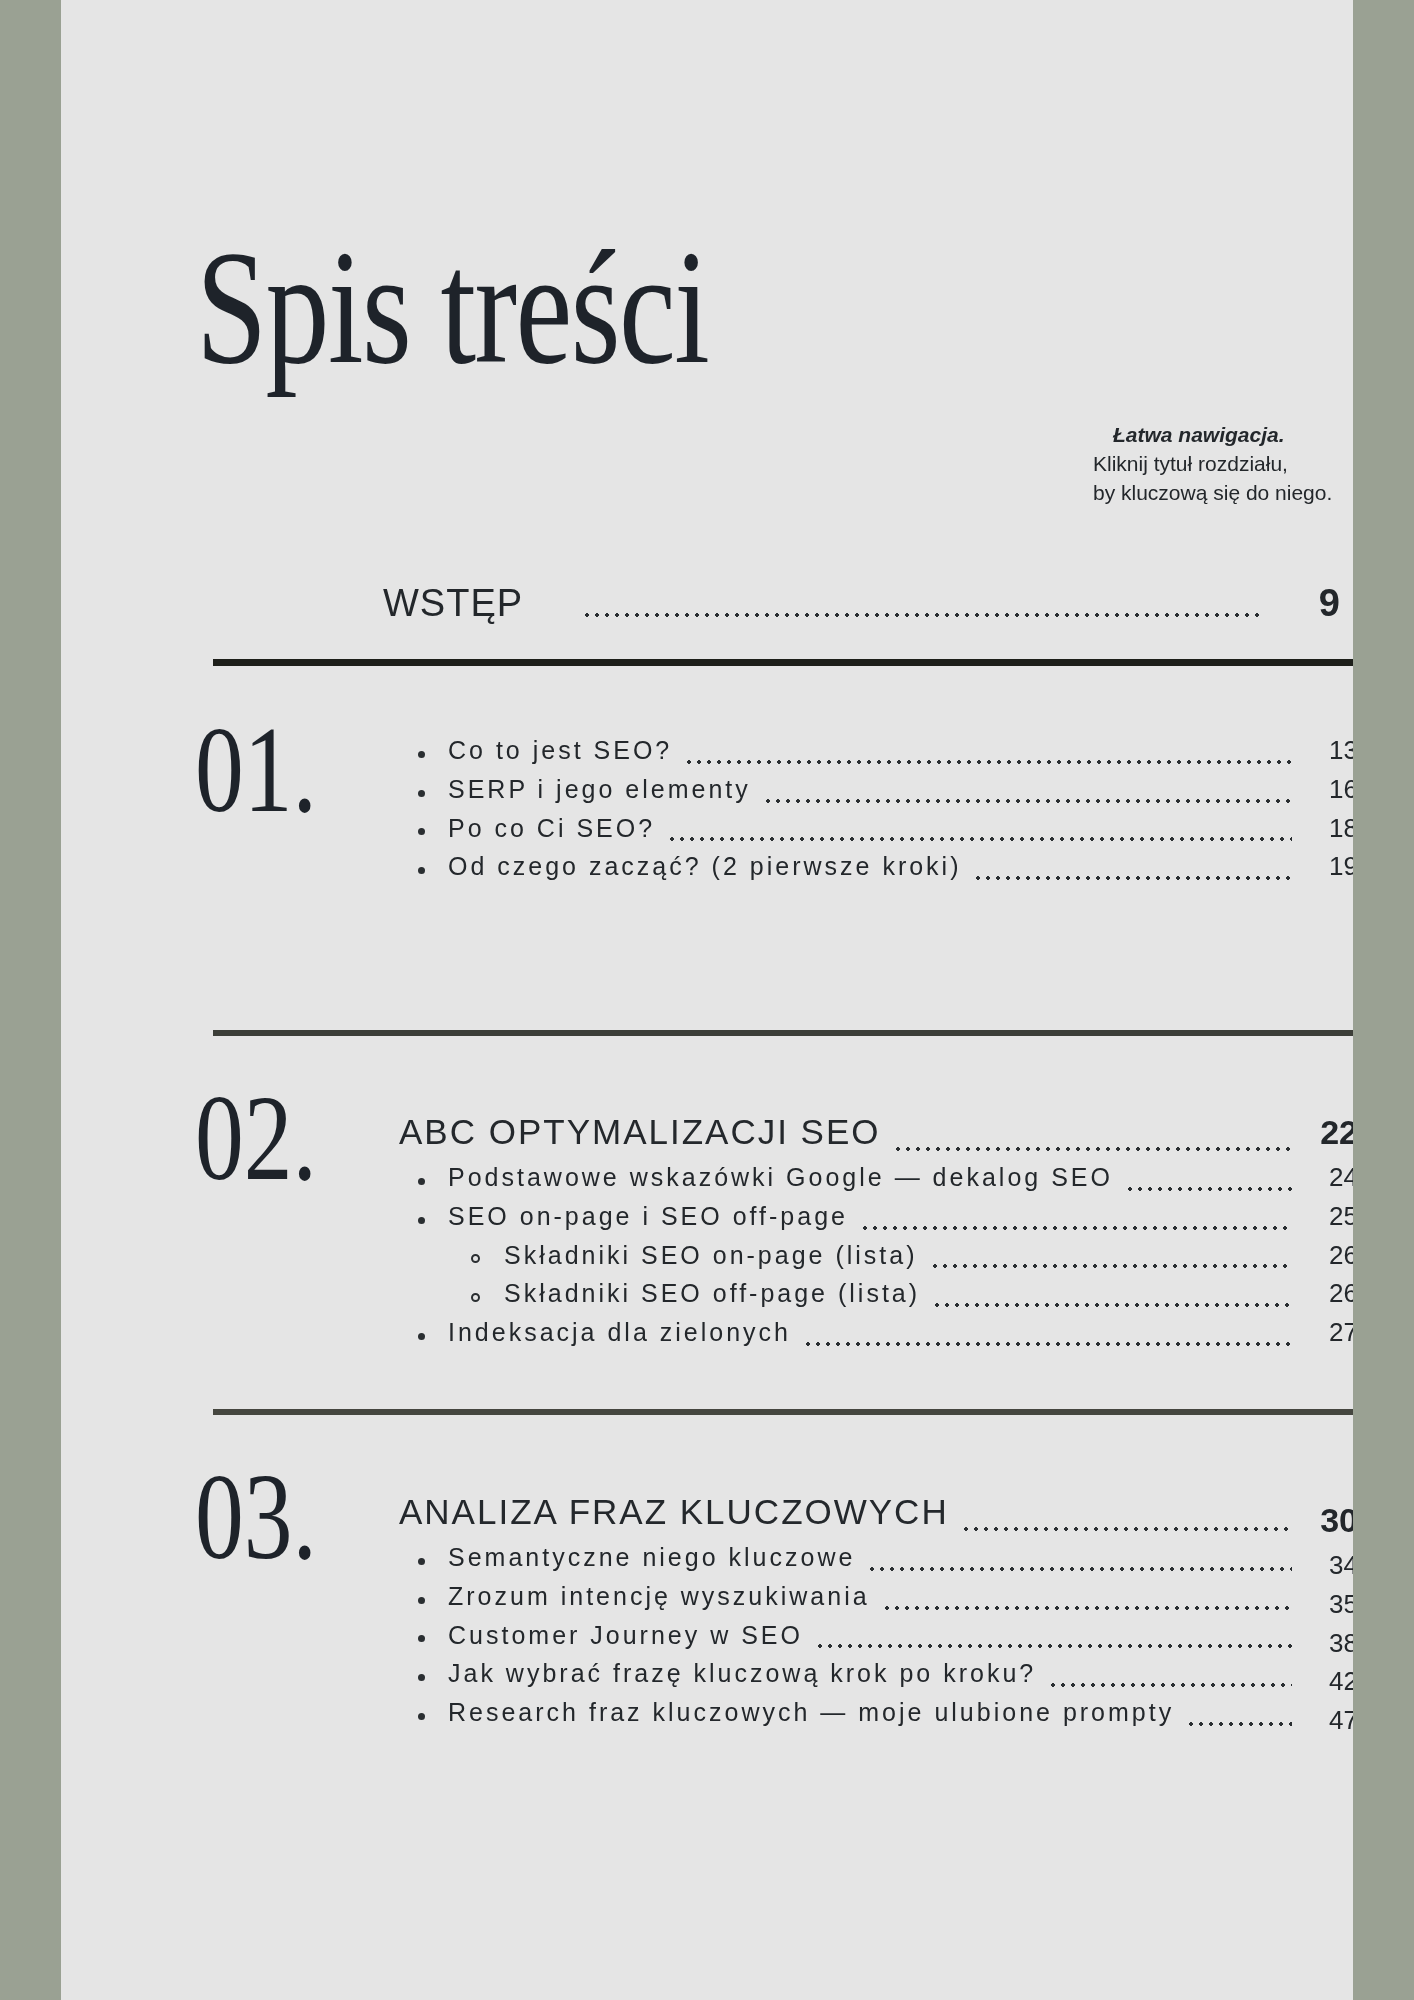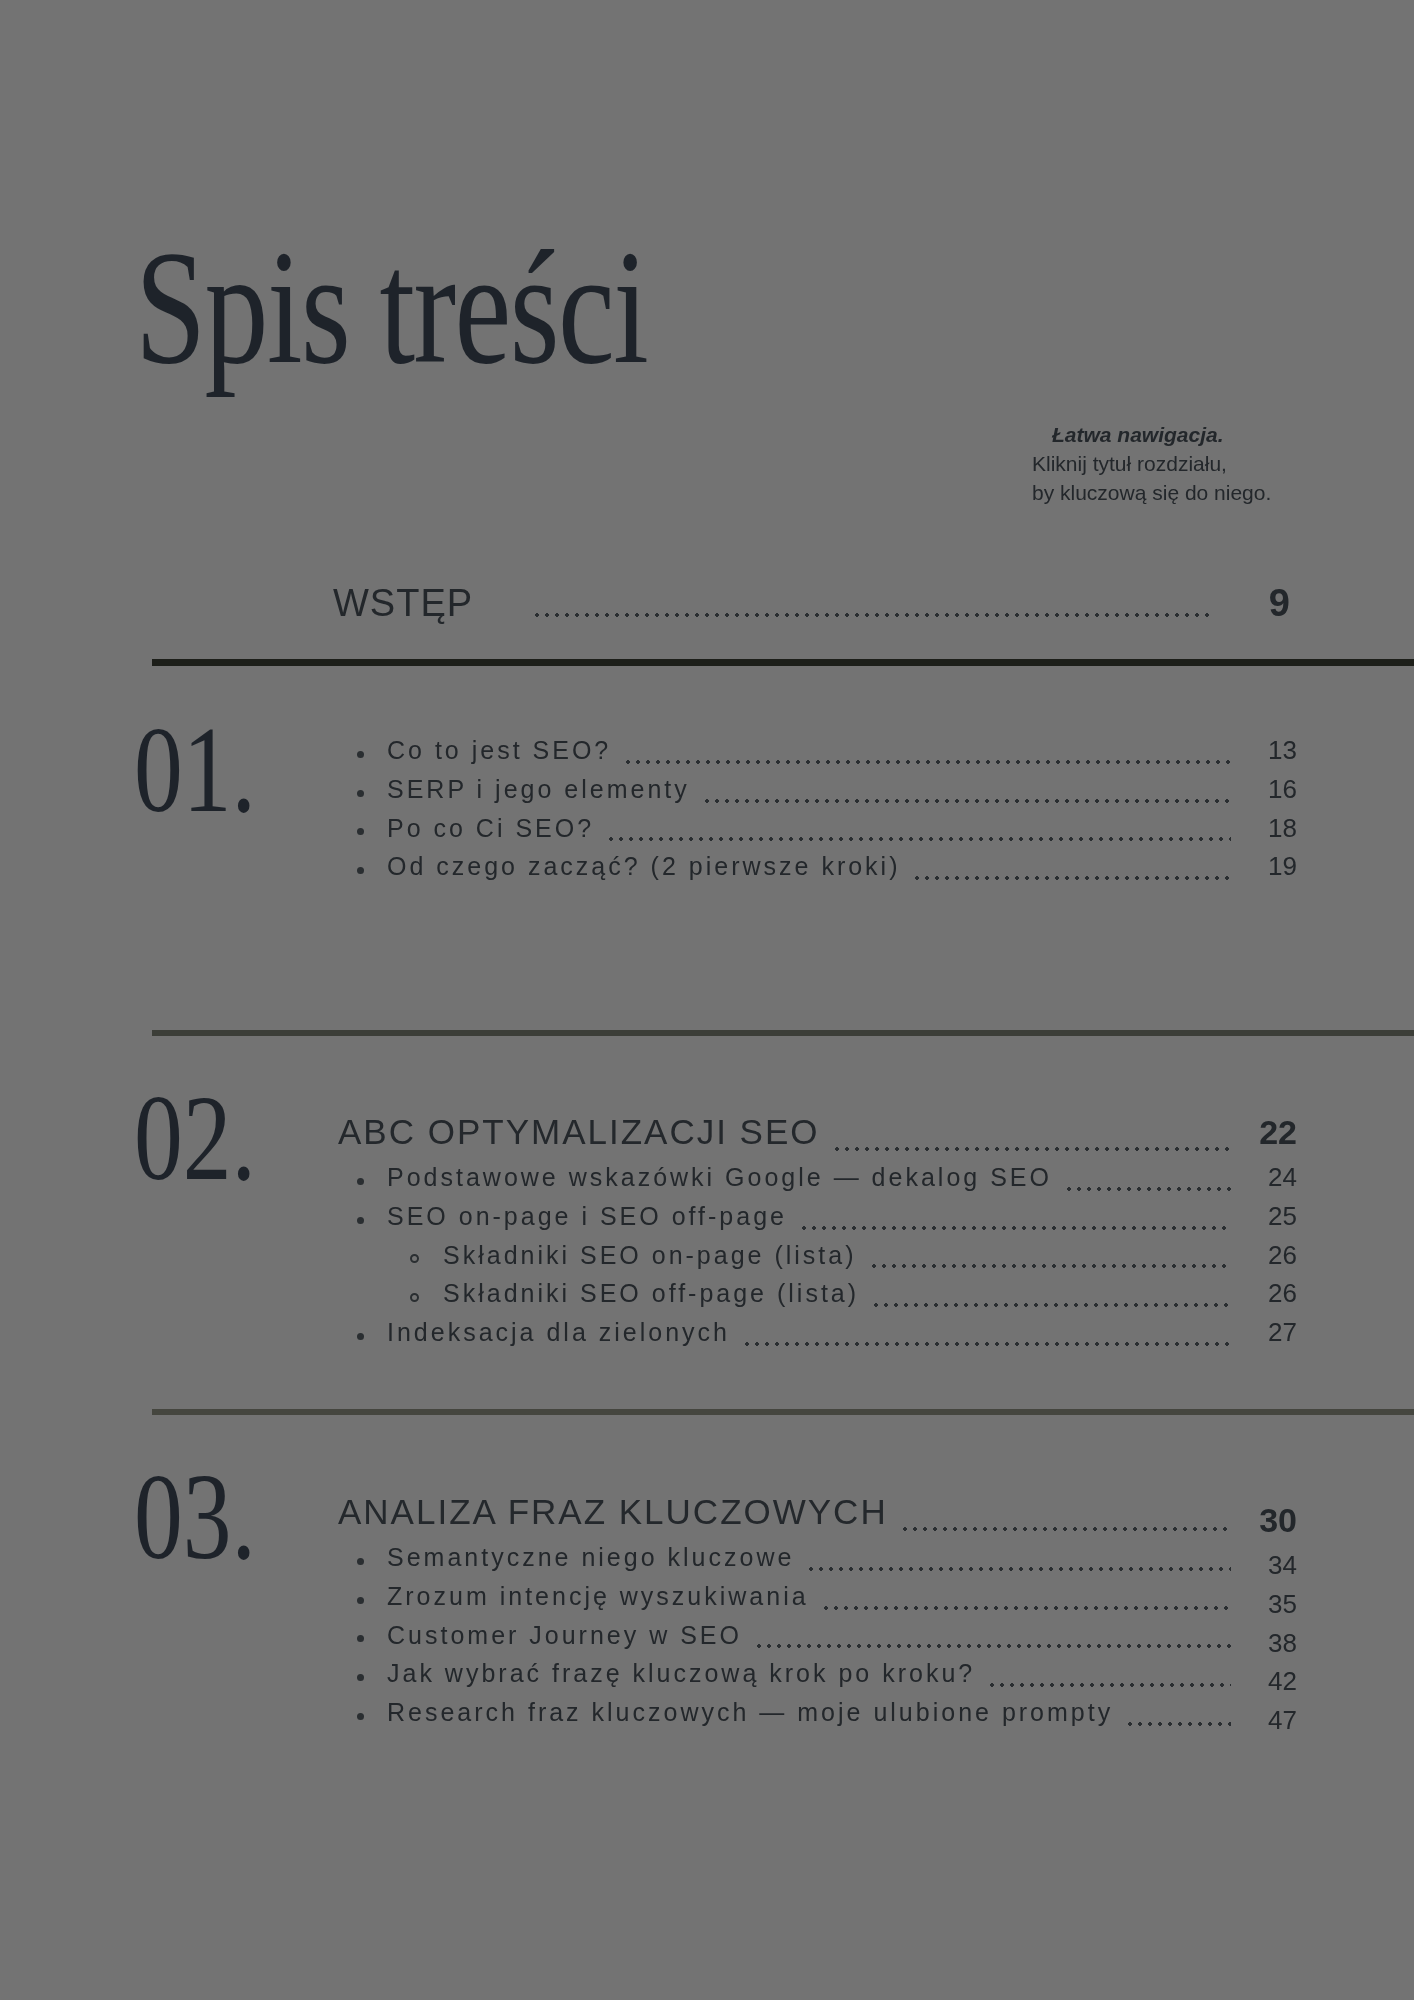--- a/index.html
+++ b/index.html
@@ -1,19 +1,19 @@
 <!DOCTYPE html>
 <html><head>
 <meta charset="utf-8">
 <style>
   html,body{margin:0;padding:0;}
   body{background:#9aa193;font-family:"Liberation Sans",sans-serif;}
   .page{
-    position:relative;width:1414px;height:2000px;margin:0 auto;
-    background:#737373;color:#23272b;overflow:hidden;
+    position:relative;width:1292px;height:2000px;margin:0 auto;
+    background:#e5e5e5;color:#23272b;overflow:hidden;
   }
   
   .page-title{
     position:absolute;left:135px;top:225px;margin:0;
     font-family:"Liberation Serif",serif;font-weight:400;
     font-size:164px;line-height:1;letter-spacing:-2px;color:#1e232a;
     transform:scaleX(0.78);transform-origin:left top;white-space:nowrap;
   }
   
   .nav-note{
@@ -23,21 +23,21 @@
   .nav-note .nn-bold{font-weight:700;font-style:italic;margin-left:20px;}
   
   .toc-row{display:flex;align-items:baseline;}
   .leader{
     flex:1 1 auto;align-self:stretch;margin:0 8px 0 12px;
     background-image:radial-gradient(circle,#2a2e31 1.7px,transparent 2.1px);
     background-size:10px 8px;background-repeat:repeat-x;
   }
   
   .intro-row{
-    position:absolute;left:333px;top:582px;width:957px;height:46px;
+    position:absolute;left:322px;top:582px;width:957px;height:46px;
     cursor:pointer;
     gap:47px;
   }
   .intro-label{font-size:38px;letter-spacing:1px;white-space:nowrap;}
   .intro-row .leader{background-position:left bottom 9px;}
   .intro-page{font-size:38px;font-weight:700;flex:0 0 auto;}
   
   .rule{position:absolute;left:152px;right:0;margin:0;border:0;}
   .rule-1{top:659px;height:7px;background:#1d1f1a;}
   .rule-2{top:1030px;height:6px;background:#3c3e38;}

